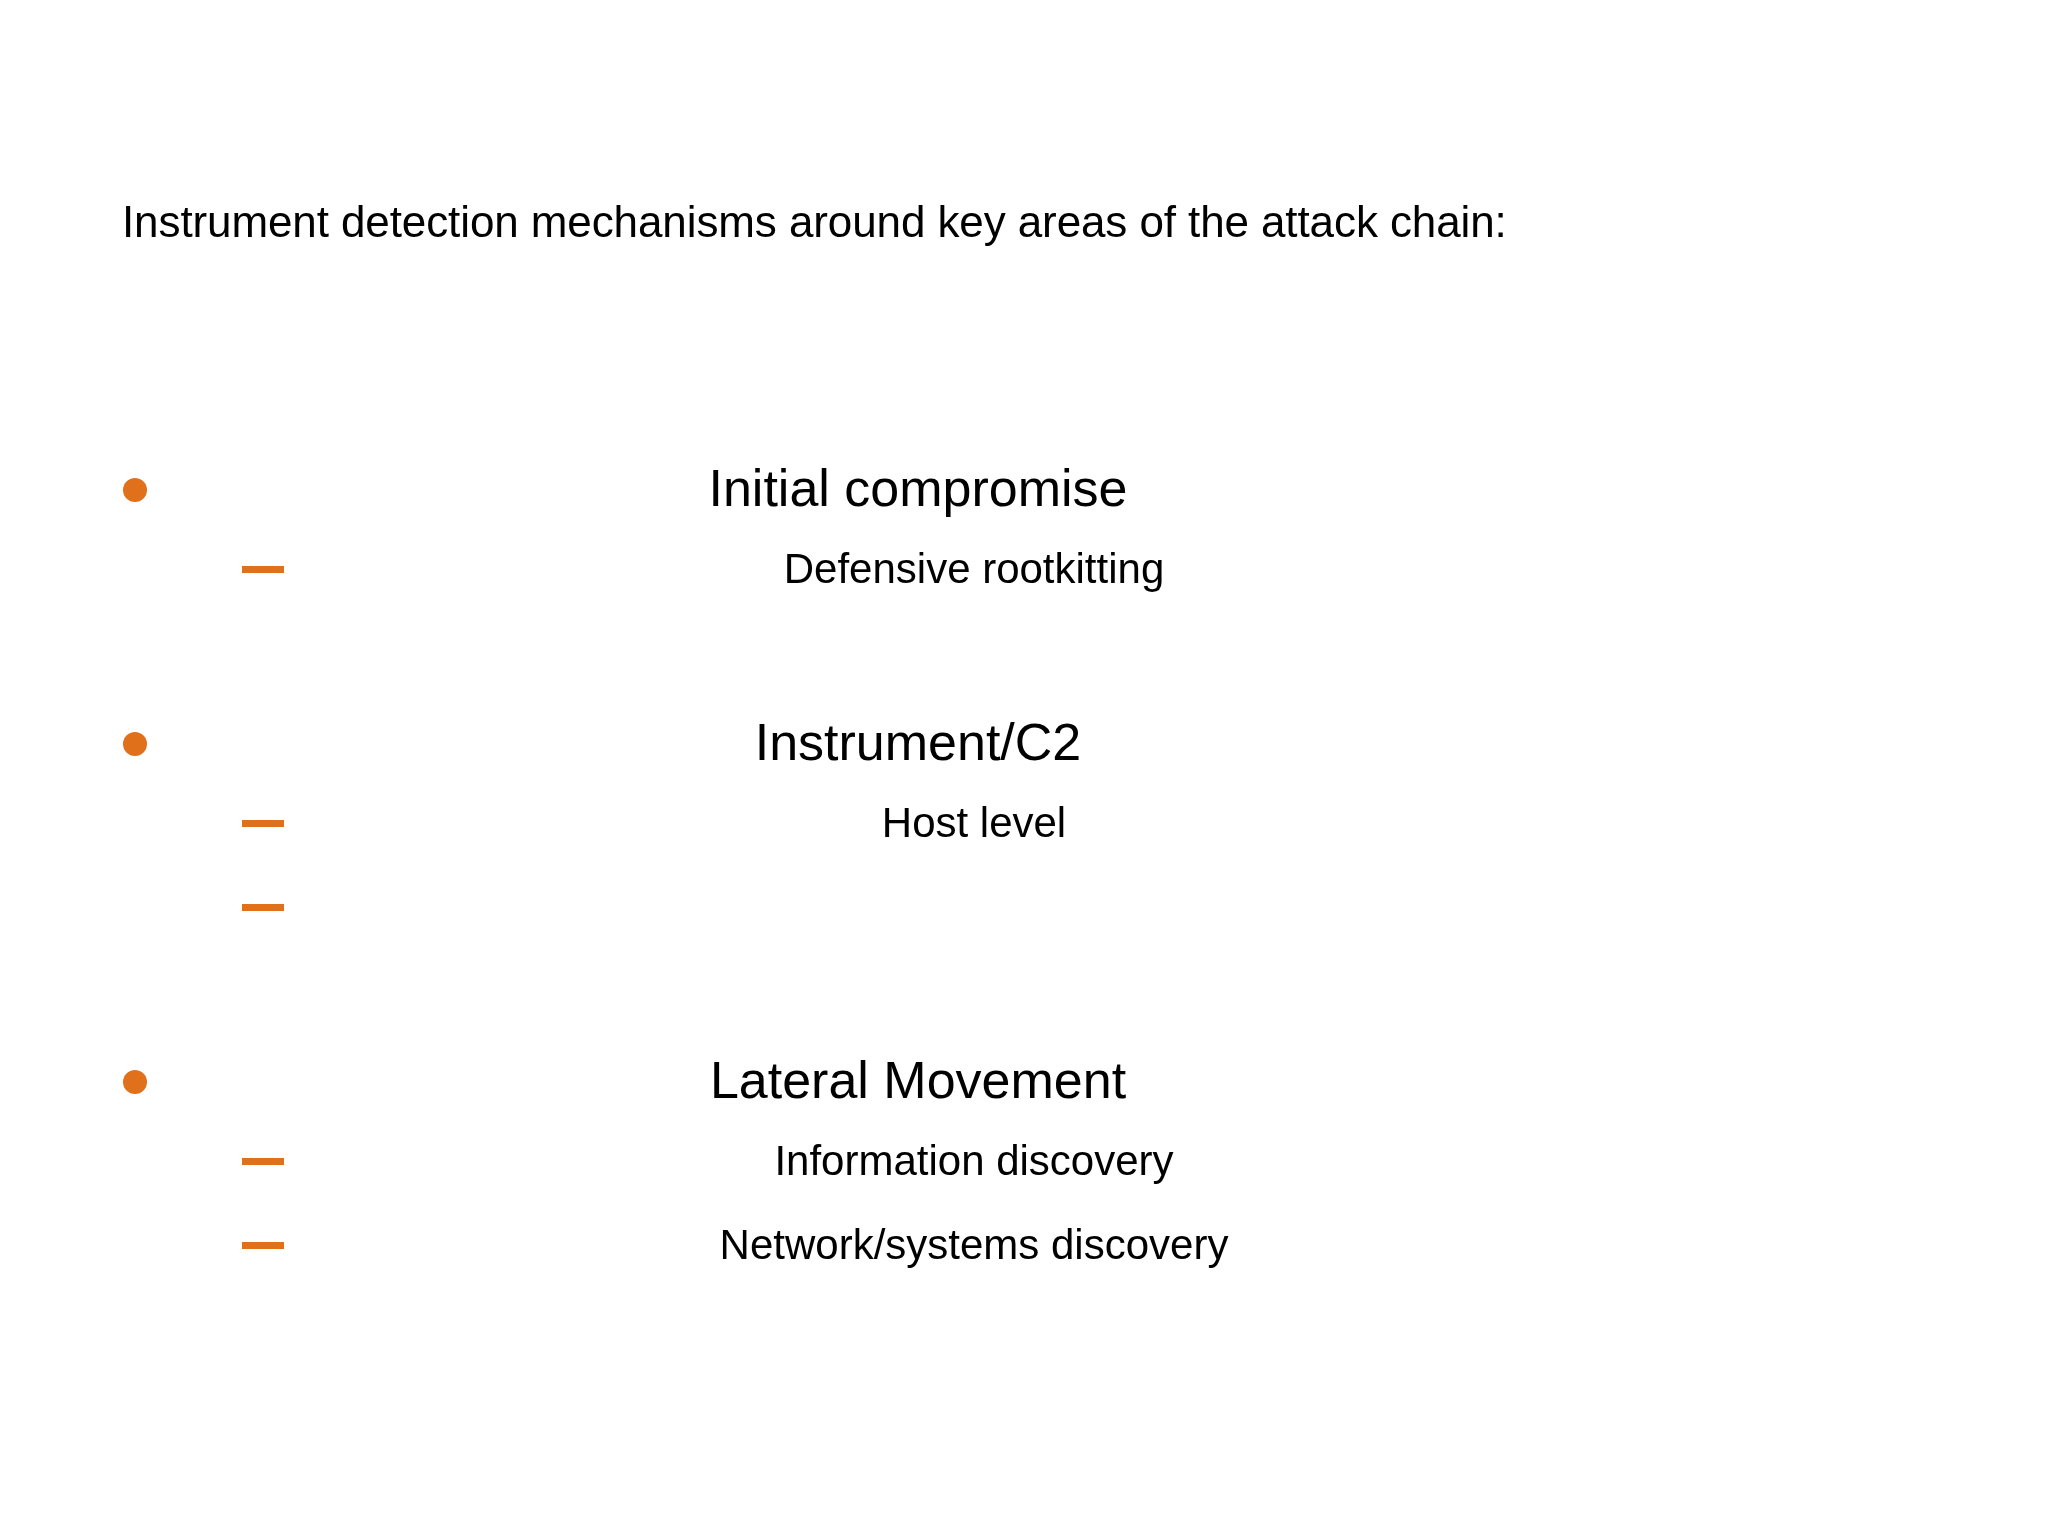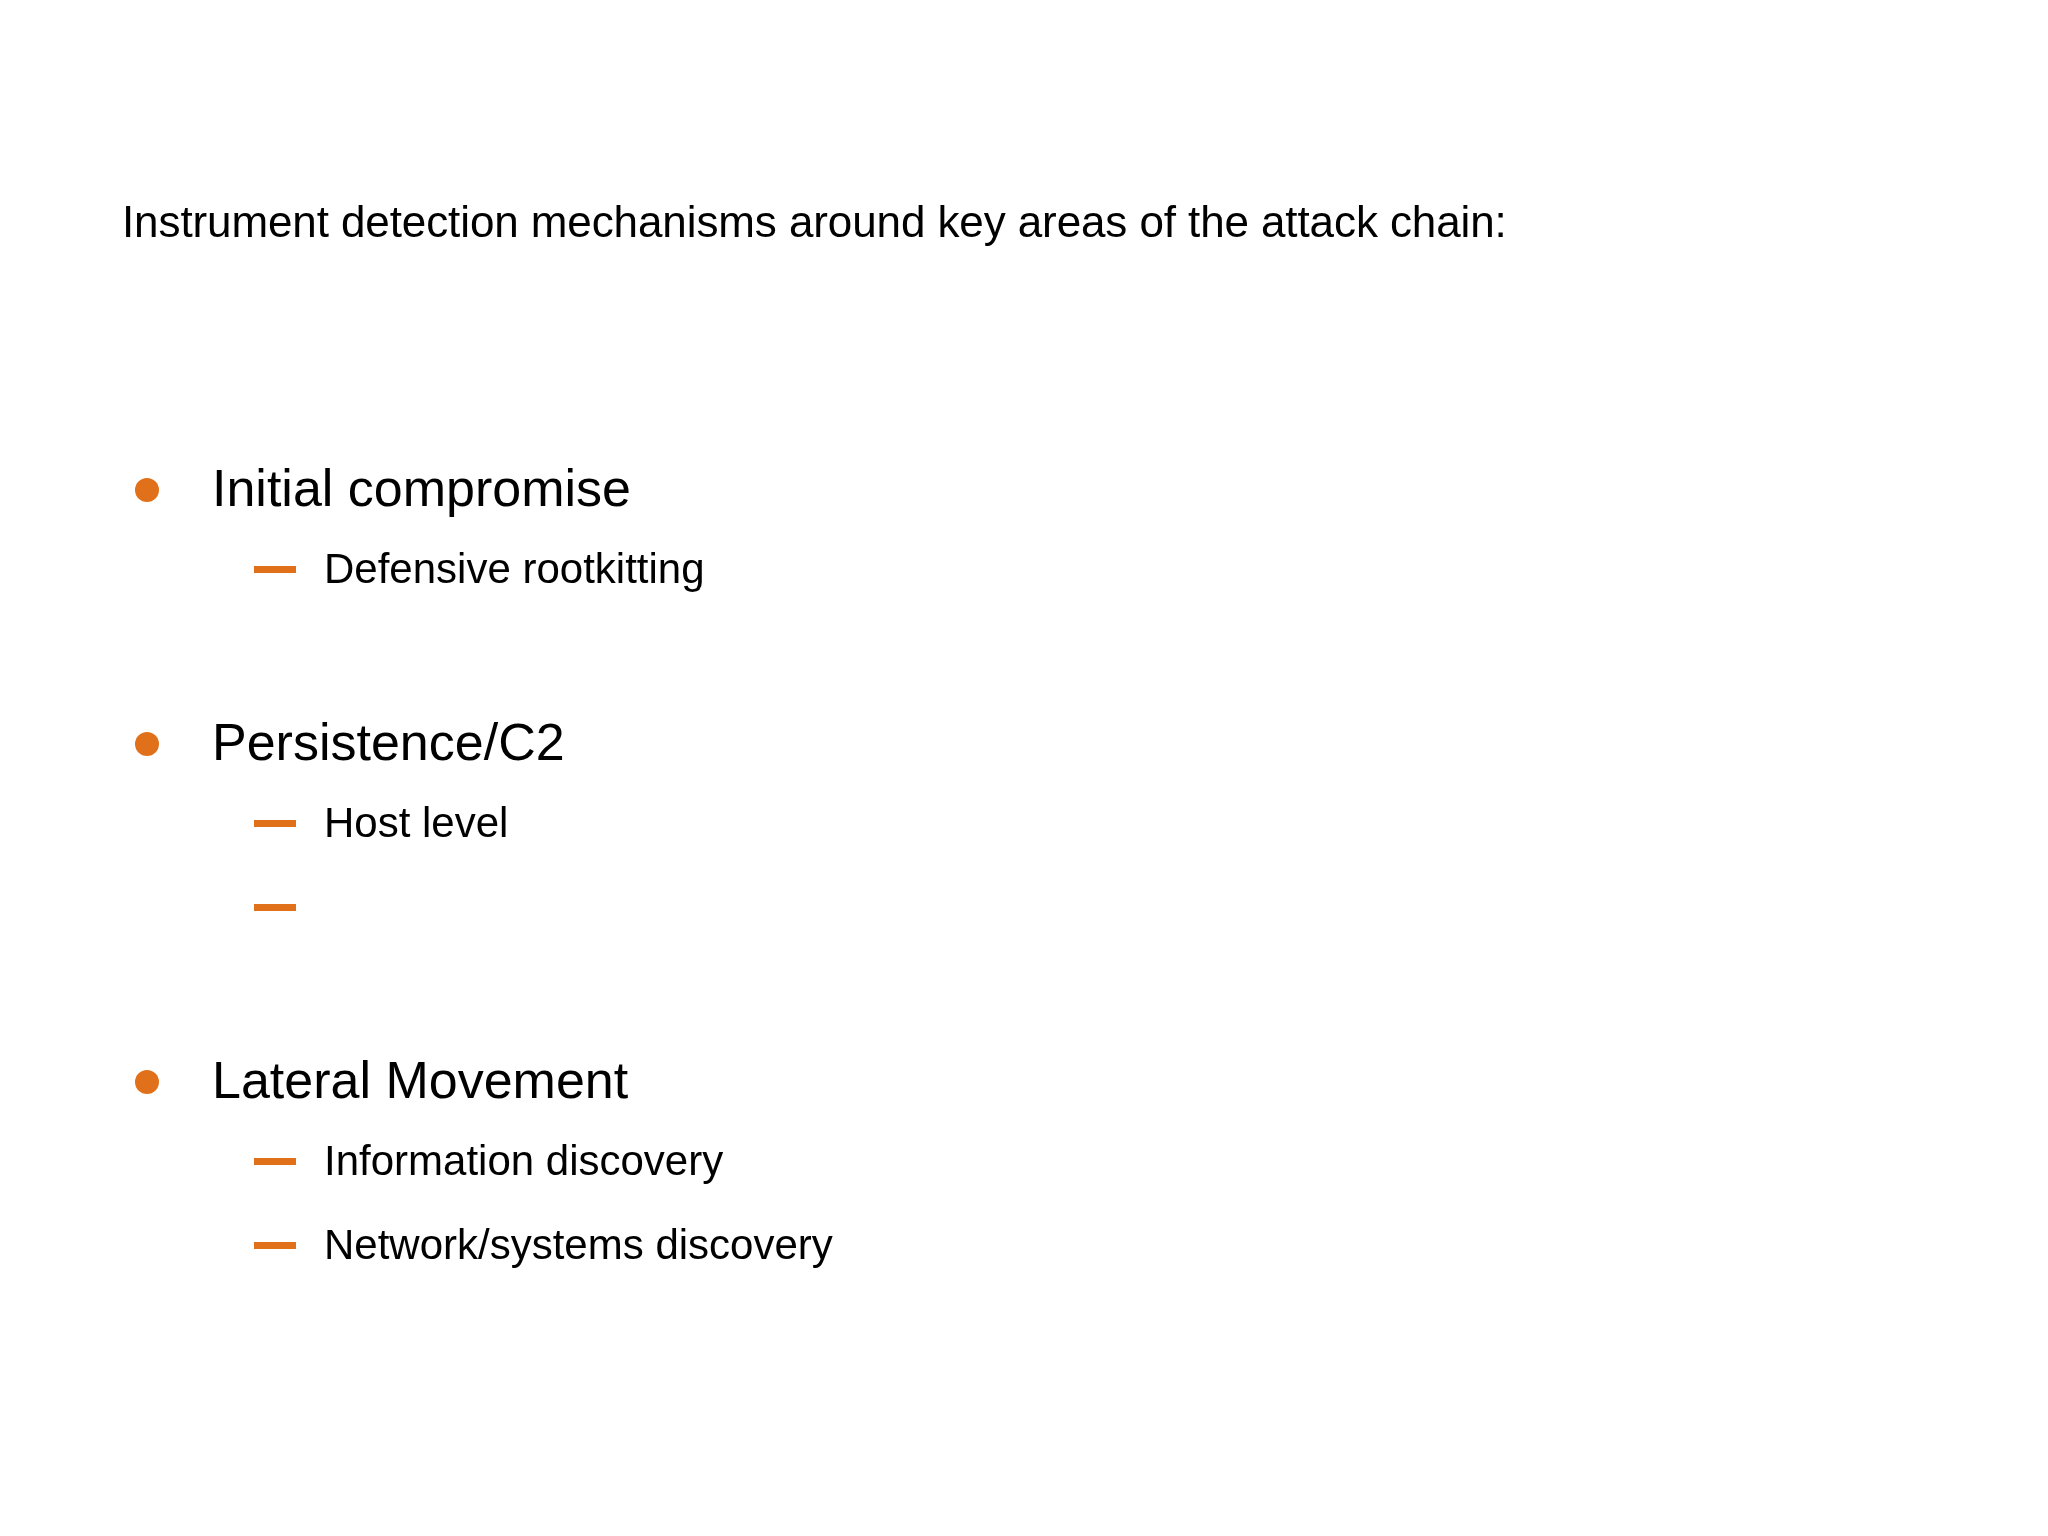--- a/index.html
+++ b/index.html
@@ -31,23 +31,24 @@
     font-size: 44px;
     line-height: 1.16;
     color: #000000;
     font-weight: 400;
     letter-spacing: -0.1px;
   }
 
   
   #body-list {
     position: absolute;
-    left: 12px;
+    left: 0;
     top: 452px;
     width: 1636px;
+    text-align: center;
   }
 
   .bullet-group {
     margin: 0;
   }
   .bullet-group + .bullet-group {
     margin-top: 106px;
   }
 
   
@@ -136,21 +137,21 @@
         <div class="l2-row">
           <span class="l2-marker"></span>
           <span class="l2-text">Defensive rootkitting</span>
         </div>
       </div>
     </div>
 
     <div class="bullet-group">
       <div class="l1-row">
         <span class="l1-marker"></span>
-        <span class="l1-text">Persistence/C2</span>
+        <span class="l1-text">Instrument/C2</span>
       </div>
       <div class="l2-list">
         <div class="l2-row">
           <span class="l2-marker"></span>
           <span class="l2-text">Host level</span>
         </div>
         <div class="l2-row">
           <span class="l2-marker"></span>
         </div>
       </div>

